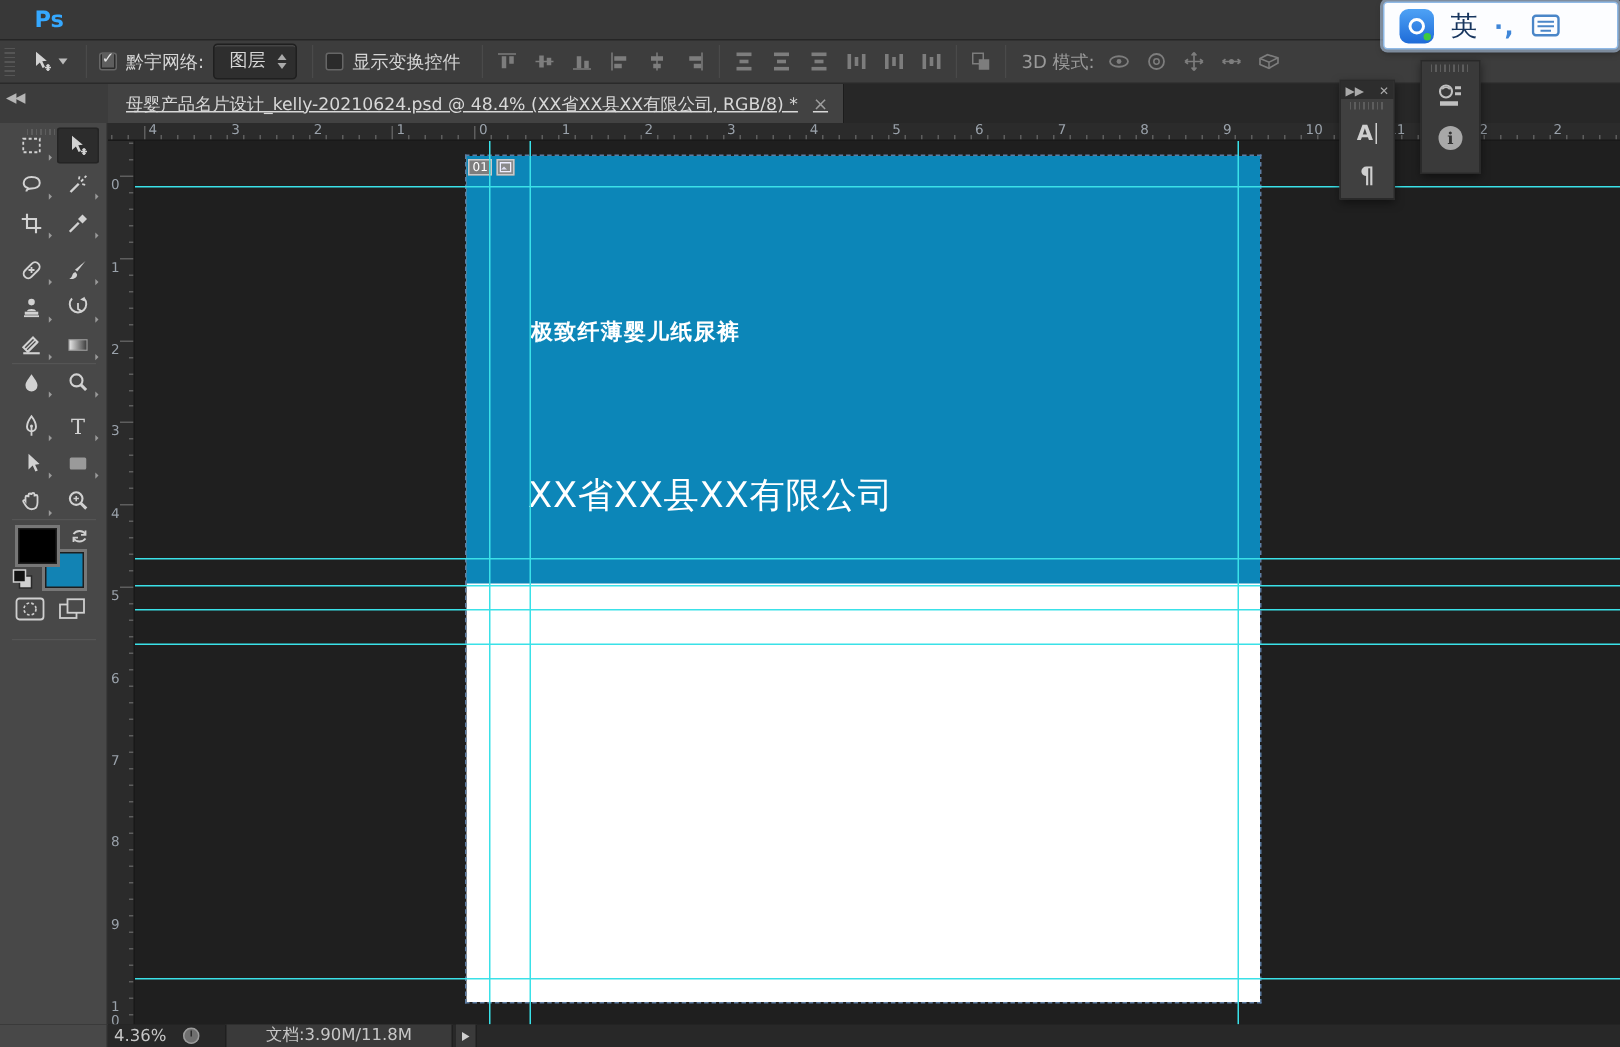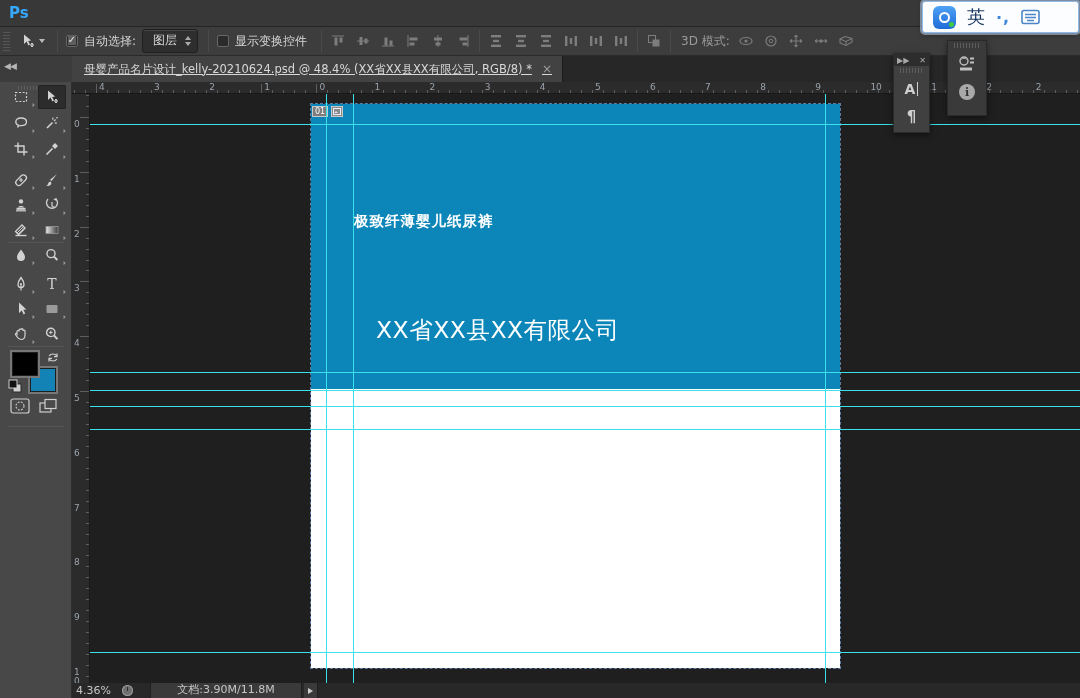--- a/index.html
+++ b/index.html
@@ -5,21 +5,21 @@
   * { margin:0; padding:0; box-sizing:border-box; }
   html,body { background:#111; }
   .window {
     position:relative; width:1080px; height:698px; overflow:hidden;
     background:#1f1f1f; font-family:"DejaVu Sans", sans-serif;
     color:#ccc; -webkit-font-smoothing:antialiased;
   }
   
   .menubar{ position:absolute; left:0; top:0; width:1080px; height:27px;
     background:#383838; border-bottom:1px solid #252525;
-    display:flex; align-items:center; }
+    display:flex; align-items:center;padding-left:14px; }
   .ps-logo{ color:#35a8ff; font-weight:bold; font-size:15px; padding:0 14px 0 9px; letter-spacing:0; }
   .menu-item{ font-size:12.5px; color:#e2e2e2; padding:0 14px; height:27px; line-height:27px; cursor:default; }
   
   .optionsbar{ position:absolute; left:0; top:27px; width:1080px; height:29px;
     background:#3d3d3d; border-bottom:1px solid #2a2a2a;
     display:flex; align-items:center; font-size:12px; color:#d6d6d6; }
   .opt-grip{ width:7px; height:20px; margin:0 6px 0 3px;
     background:repeating-linear-gradient(0deg,#555 0 1px,transparent 1px 3px); }
   .opt-sep{ width:1px; height:22px; background:#2c2c2c; border-right:1px solid #4a4a4a; margin:0 8px; }
   .opt-toolicon{ display:flex; align-items:center; gap:3px; padding:0 4px; }
@@ -64,21 +64,21 @@
   .rnum{ position:absolute; font-size:9px; color:#9aa2ab; line-height:9px; }
   .rnum.v{ white-space:pre-line; text-align:center; }
   
   .viewport{ position:absolute; left:90px; top:94px; width:990px; height:589px; background:#1f1f1f; overflow:hidden; }
   .document{ position:absolute; left:221px; top:10px; width:529px; height:564px; background:#ffffff;
     outline:1px dashed #5d7da3; }
   .card-blue{ position:absolute; left:0; top:0; width:529px; height:285px; }
   .card-logo{ position:absolute; left:42px; top:33px; color:#fff; font-size:34px; font-weight:bold; letter-spacing:3px; }
   .card-tagline{ position:absolute; left:43px; top:108px; color:#fff; font-size:14.5px; font-weight:bold; letter-spacing:1px;}
   .card-slogan{ position:absolute; left:42px; top:131px; color:#fff; font-size:20.5px; letter-spacing:1px;}
-  .card-company{ position:absolute; left:41px; top:210px; color:#fff; font-size:23.5px; letter-spacing:0.5px;margin-left:24px;}
+  .card-company{ position:absolute; left:41px; top:210px; color:#fff; font-size:23.5px; letter-spacing:0.5px;}
   .slice-badges{ position:absolute; left:1px; top:2px; display:flex; gap:3px; align-items:center;}
   .slice-num{ background:#7d7d7d; border:1px solid #c9c9c9; color:#fff; font-size:8px; line-height:9px; padding:0 2px; }
   .slice-ico{ background:#8a8a8a; border:1px solid #c9c9c9; width:12px; height:11px; display:flex; align-items:center; justify-content:center;}
   .guide-h{ position:absolute; left:0; width:990px; height:1px; }
   .guide-v{ position:absolute; top:0; height:589px; width:1px; }
   
   .fpanel{ position:absolute; background:#404040; border:1px solid #2a2a2a; box-shadow:0 2px 6px rgba(0,0,0,.5); z-index:40; }
   .fpanel .phead{ height:12px; background:#2d2d2d; display:flex; align-items:center; justify-content:space-between; padding:0 3px;
     color:#aaa; font-size:8px; }
   .fpanel .pgrip{ height:5px; margin:2px 6px; background:repeating-linear-gradient(90deg,#5d5d5d 0 1px,transparent 1px 3px); }
@@ -128,21 +128,21 @@
             <path d="M4,1.5 L4,11 L6.6,8.6 L8.4,12.4 L10,11.6 L8.2,7.9 L11.2,7.5 Z" fill="#d2d2d2"></path>
             <path d="M12,10 v4 M10,12 h4 M12,10 l-1,1.2 M12,10 l1,1.2 M12,14 l-1,-1.2 M12,14 l1,-1.2" stroke="#d2d2d2" stroke-width="1"></path>
           </svg>
         </span>
       <span class="caret-down"></span>
     </div>
     <div class="opt-sep"></div>
     <span class="checkbox">
         <span class="tick">✓</span>
       </span>
-    <span class="opt-label">自动选择:</span>
+    <span class="opt-label">黔宇网络:</span>
     <span class="opt-select">
       <span>图层</span>
       <span class="updown">
           <i class="u"></i>
           <i class="d"></i>
         </span>
     </span>
     <div class="opt-sep"></div>
     <span class="checkbox"></span>
     <span class="opt-label">显示变换控件</span>

